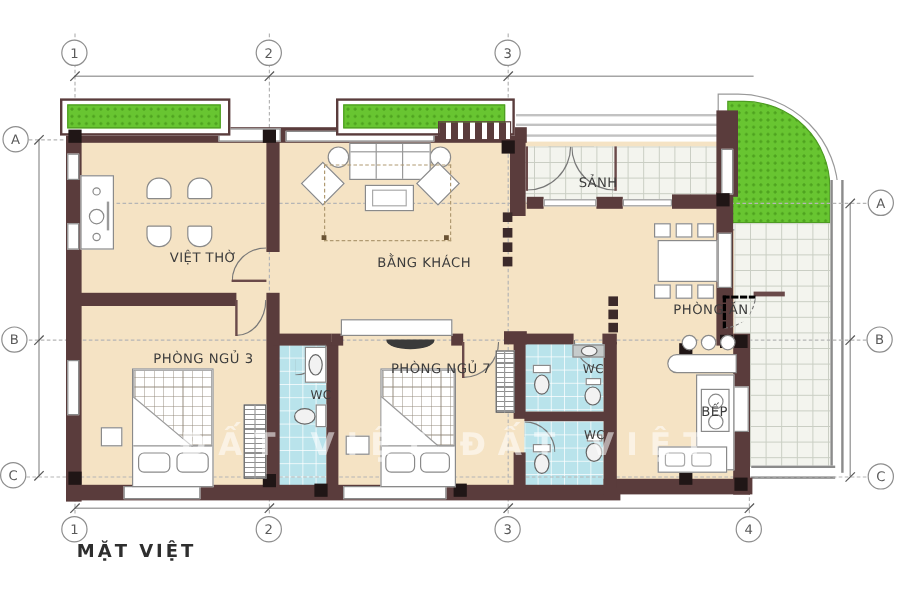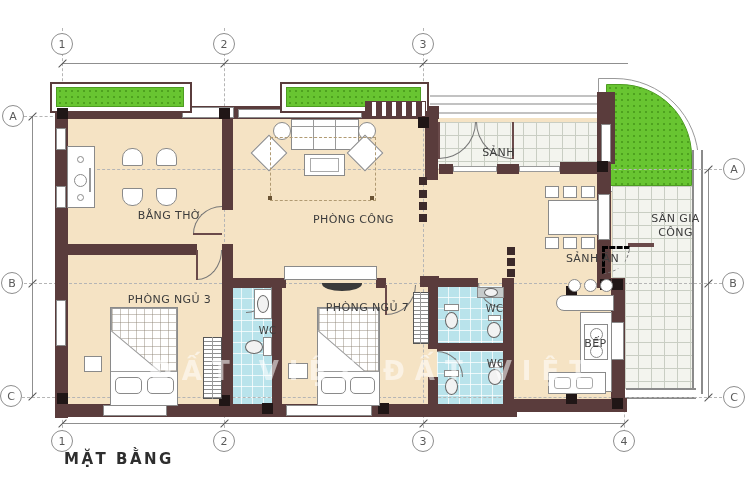--- a/index.html
+++ b/index.html
@@ -280,33 +280,32 @@
   <div class="abs ln" style="left:318px;top:330px;width:63px;height:1px;transform:rotate(41deg);transform-origin:0 0"></div>
   <div class="abs ln" style="left:318px;top:371px;width:61px;height:1px"></div>
   <div class="abs furn" style="left:321px;top:377px;width:25px;height:17px;border-radius:5px"></div>
   <div class="abs furn" style="left:350px;top:377px;width:25px;height:17px;border-radius:5px"></div>
   <div class="abs furn" style="left:288px;top:363px;width:20px;height:16px"></div>
   <div class="abs hatch" style="left:413px;top:292px;width:16px;height:52px"></div>
   <div class="abs ln" style="left:420px;top:292px;width:1px;height:52px"></div>
 
   <div class="abs wm" style="left:150px;top:356px">ĐẤT VIỆT ĐẤT VIỆT</div>
 
-  <div class="abs lbl" style="left:147px;top:215px">BẰNG THỜ</div>
-  <div class="abs lbl" style="left:331px;top:219px">PHÒNG CÔNG</div>
+  <div class="abs lbl" style="left:147px;top:215px">VIỆT THỜ</div>
+  <div class="abs lbl" style="left:331px;top:219px">BẰNG KHÁCH</div>
   <div class="abs lbl" style="left:476px;top:152px">SẢNH</div>
-  <div class="abs lbl" style="left:570px;top:258px">SẢNH ĂN</div>
-  <div class="abs lbl wrap" style="left:653px;top:226px">SÂN GIA CÔNG</div>
+  <div class="abs lbl" style="left:570px;top:258px">PHÒNG ĂN</div>
   <div class="abs lbl" style="left:573px;top:343px">BẾP</div>
   <div class="abs lbl" style="left:147px;top:299px">PHÒNG NGỦ 3</div>
   <div class="abs lbl" style="left:345px;top:307px">PHÒNG NGỦ 7</div>
   <div class="abs lbl small" style="left:245px;top:330px">WC</div>
   <div class="abs lbl small" style="left:472px;top:308px">WC</div>
   <div class="abs lbl small" style="left:473px;top:363px">WC</div>
 
-  <div class="abs title" style="left:64px;top:450px">MẶT BẰNG</div>
+  <div class="abs title" style="left:64px;top:450px">MẶT VIỆT</div>
 
   <div class="abs bub" style="left:51px;top:33px">1</div>
   <div class="abs bub" style="left:213px;top:33px">2</div>
   <div class="abs bub" style="left:412px;top:33px">3</div>
   <div class="abs bub" style="left:51px;top:430px">1</div>
   <div class="abs bub" style="left:213px;top:430px">2</div>
   <div class="abs bub" style="left:412px;top:430px">3</div>
   <div class="abs bub" style="left:613px;top:430px">4</div>
   <div class="abs bub" style="left:2px;top:105px">A</div>
   <div class="abs bub" style="left:1px;top:272px">B</div>

